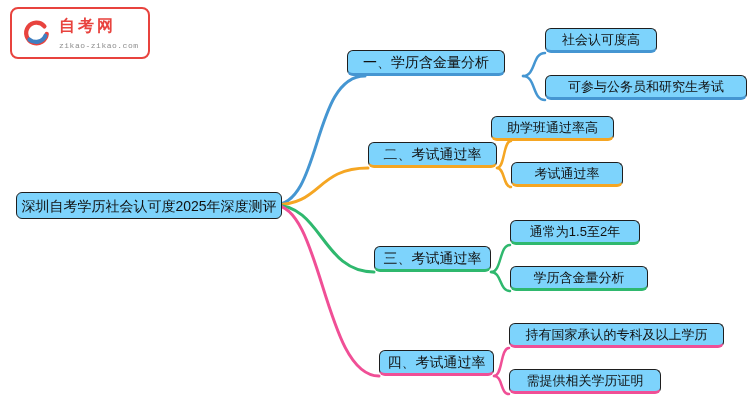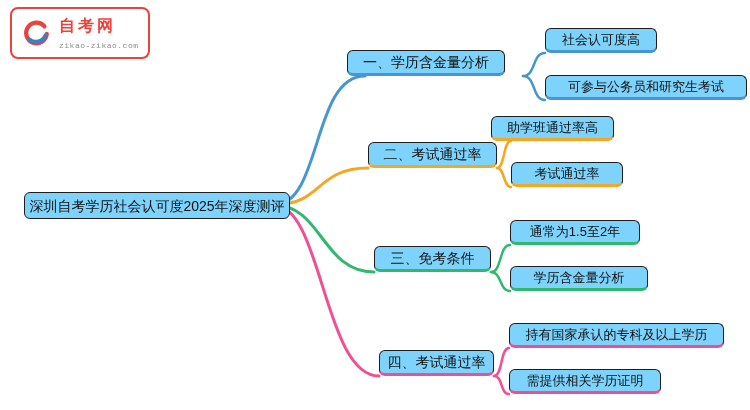--- a/index.html
+++ b/index.html
@@ -79,25 +79,25 @@
     <svg class="logo-icon" viewBox="0 0 32 32">
       <path d="M25 9 A11 11 0 1 0 27.5 17" fill="none" stroke-width="4.5" stroke-linecap="round" stroke="#e8433e"></path>
       <path d="M9 23 A11 11 0 0 0 26 19" fill="none" stroke-width="4.5" stroke-linecap="round" stroke="#3f7fc1"></path>
     </svg>
     <div class="logo-text">
       <span class="logo-title">自考网</span>
       <span class="logo-sub">zikao-zikao.com</span>
     </div>
   </div>
 
-  <div class="node root" style="left:24px; top:192px; width:266px; height:27px;">深圳自考学历社会认可度2025年深度测评</div>
+  <div class="node root" style="left:16px; top:192px; width:266px; height:27px;">深圳自考学历社会认可度2025年深度测评</div>
 
   <div class="node topic branch" style="left: 347px; top: 50px; width: 158px; height: 26px; --c: #4596d2;">一、学历含金量分析</div>
   <div class="node topic branch" style="left: 368px; top: 142px; width: 129px; height: 26px; --c: #f5a623;">二、考试通过率</div>
-  <div class="node topic branch" style="left: 374px; top: 246px; width: 117px; height: 26px; --c: #2fb86e;">三、免考条件</div>
+  <div class="node topic branch" style="left: 374px; top: 246px; width: 117px; height: 26px; --c: #2fb86e;">三、考试通过率</div>
   <div class="node topic branch" style="left: 379px; top: 350px; width: 115px; height: 26px; --c: #f04f96;">四、考试通过率</div>
 
   <div class="node topic child" style="left: 545px; top: 28px; width: 112px; height: 25px; --c: #4596d2;">社会认可度高</div>
   <div class="node topic child" style="left: 545px; top: 75px; width: 202px; height: 25px; --c: #4596d2;">可参与公务员和研究生考试</div>
 
   <div class="node topic child" style="left: 491px; top: 116px; width: 123px; height: 25px; --c: #f5a623;">助学班通过率高</div>
   <div class="node topic child" style="left: 511px; top: 162px; width: 112px; height: 25px; --c: #f5a623;">考试通过率</div>
 
   <div class="node topic child" style="left: 510px; top: 220px; width: 130px; height: 25px; --c: #2fb86e;">通常为1.5至2年</div>
   <div class="node topic child" style="left: 510px; top: 266px; width: 138px; height: 25px; --c: #2fb86e;">学历含金量分析</div>

